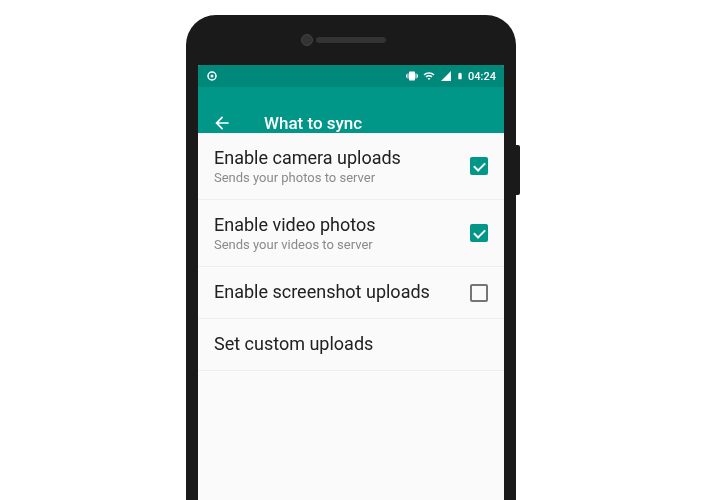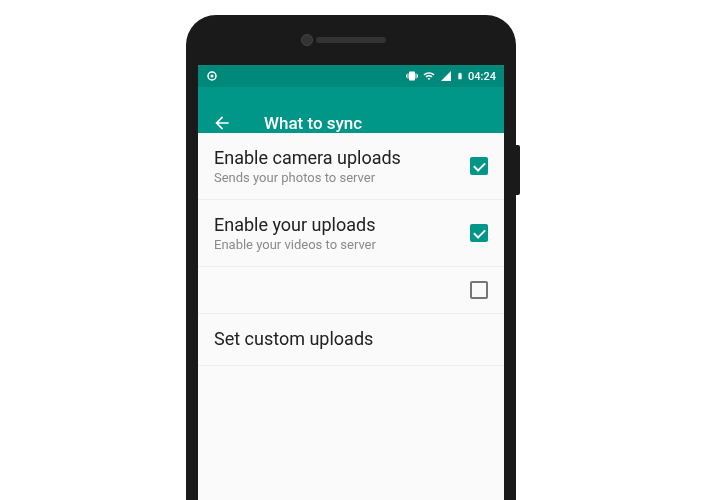--- a/index.html
+++ b/index.html
@@ -197,28 +197,29 @@
       <div class="setting-row">
         <div class="setting-text">
           <div class="setting-title">Enable camera uploads</div>
           <div class="setting-subtitle">Sends your photos to server</div>
         </div>
         <div class="checkbox checked"></div>
       </div>
 
       <div class="setting-row">
         <div class="setting-text">
-          <div class="setting-title">Enable your uploads</div>
-          <div class="setting-subtitle">Enable your videos to server</div>
+          <div class="setting-title">Enable video photos</div>
+          <div class="setting-subtitle">Sends your videos to server</div>
         </div>
         <div class="checkbox checked"></div>
       </div>
 
       <div class="setting-row">
         <div class="setting-text">
+          <div class="setting-title">Enable screenshot uploads</div>
         </div>
         <div class="checkbox"></div>
       </div>
 
       <div class="setting-row">
         <div class="setting-text">
           <div class="setting-title">Set custom uploads</div>
         </div>
       </div>
 

